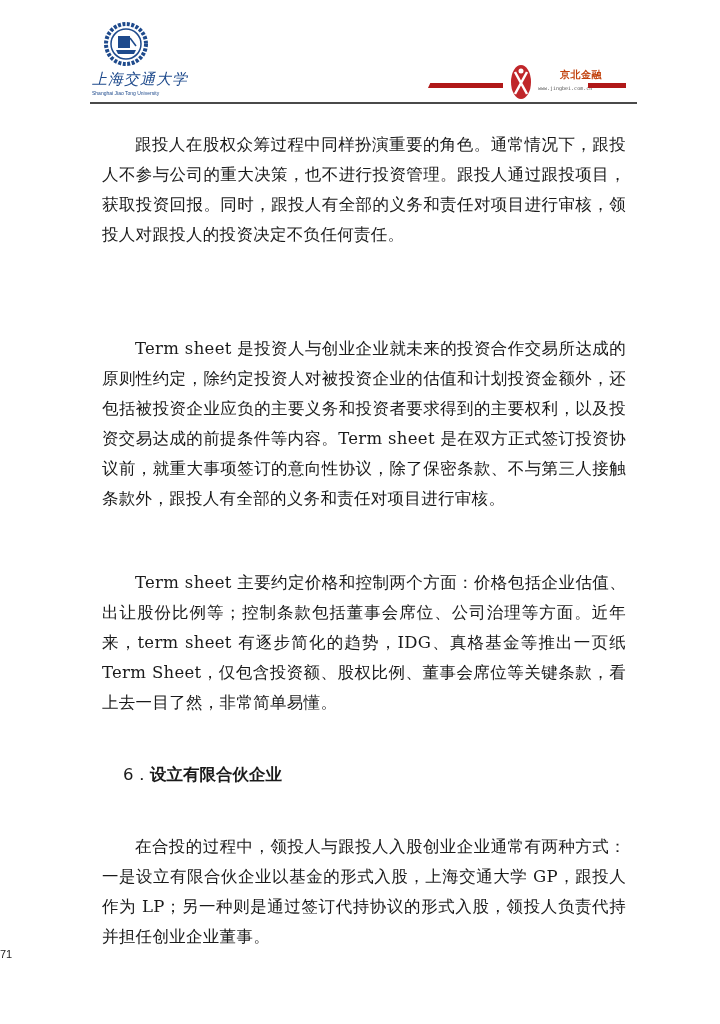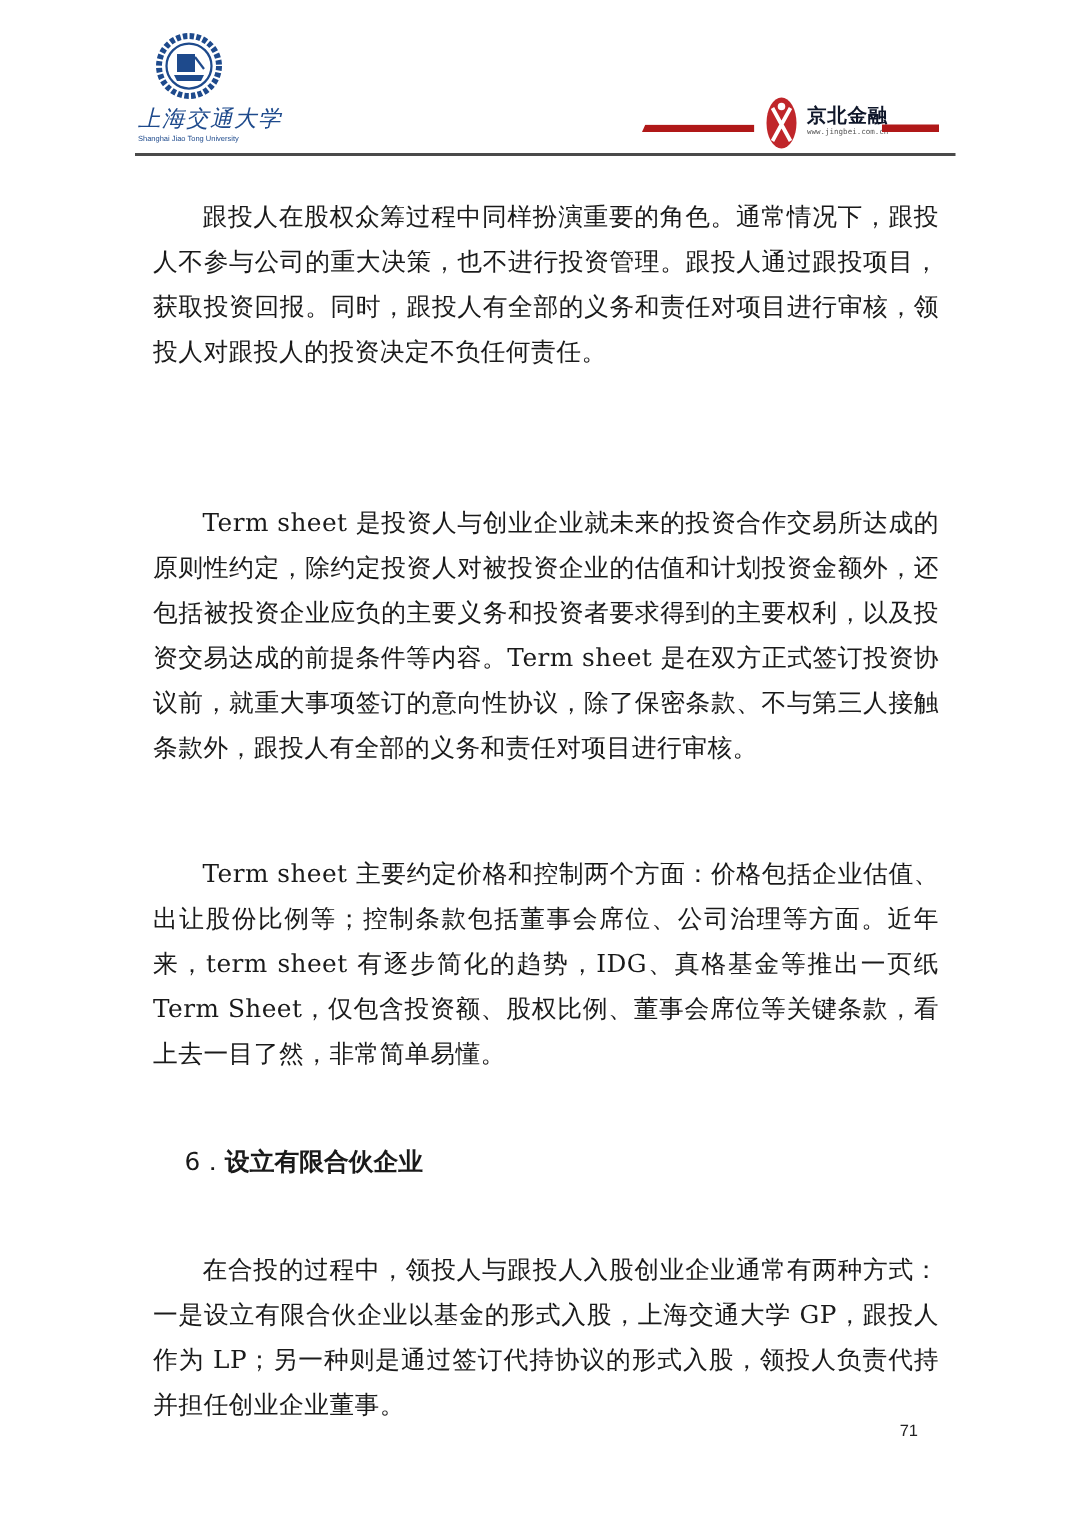--- a/index.html
+++ b/index.html
@@ -9,33 +9,33 @@
   .sjtu-logo { position:absolute; left:104px; top:22px; width:44px; height:44px; }
   .sjtu-name { position:absolute; left:92px; top:70px; font-size:15px; color:#1e4a8c;
                font-style:italic; letter-spacing:1px; font-family:"DejaVu Serif",serif; }
   .sjtu-en { position:absolute; left:92px; top:90px; font-size:5px; color:#1e4a8c;
              font-family:"Liberation Sans",sans-serif; }
   .header-rule { position:absolute; left:90px; top:102px; width:547px; height:2px; background:#4a4a4a; }
   .red-bar-left { position:absolute; left:428px; top:83px; width:75px; height:5px; background:#b01818;
                   clip-path:polygon(3% 0,100% 0,100% 100%,0 100%); }
   .red-bar-right { position:absolute; left:588px; top:83px; width:38px; height:5px; background:#b01818; }
   .jb-logo { position:absolute; left:510px; top:64px; width:22px; height:36px; }
-  .jb-name { position:absolute; left:538px; top:68px; font-size:13px; font-weight:bold; color:#0f172a;
+  .jb-name { position:absolute; left:560px; top:68px; font-size:10px; font-weight:bold; color:#c2410c;
              font-family:"DejaVu Sans",sans-serif; letter-spacing:0.5px; }
   .jb-url { position:absolute; left:538px; top:85px; font-size:5px; color:#555;
             font-family:"DejaVu Sans Mono",monospace; }
 
   .content { position:absolute; left:90px; top:118px; width:548px; }
   .para { font-size:16.5px; line-height:30px; text-indent:2em; margin:12px; text-align:justify;
           letter-spacing:0.3px; }
   .heading { font-size:16.5px; line-height:30px; margin:0; padding-left:2em; font-weight:bold;
              font-family:"DejaVu Sans",sans-serif; }
   .heading .num { font-weight:normal; }
   .gap { height:30px; }
-  .page-number { position:absolute; left:0; width:612px; top:948px; text-align:right;
+  .page-number { position:absolute; left:0; width:612px; top:948px; text-align:left;
                  font-size:11px; font-family:"Liberation Sans",sans-serif; color:#222; }
 </style>
 </head>
 <body>
 
 <div class="header">
   <svg class="sjtu-logo" viewBox="0 0 44 44">
     <circle cx="22" cy="22" r="20" fill="none" stroke="#1e4a8c" stroke-width="4" stroke-dasharray="3 1.5"></circle>
     <circle cx="22" cy="22" r="15" fill="#ffffff" stroke="#1e4a8c" stroke-width="1.5"></circle>
     <rect x="14" y="14" width="12" height="12" fill="#1e4a8c"></rect>

